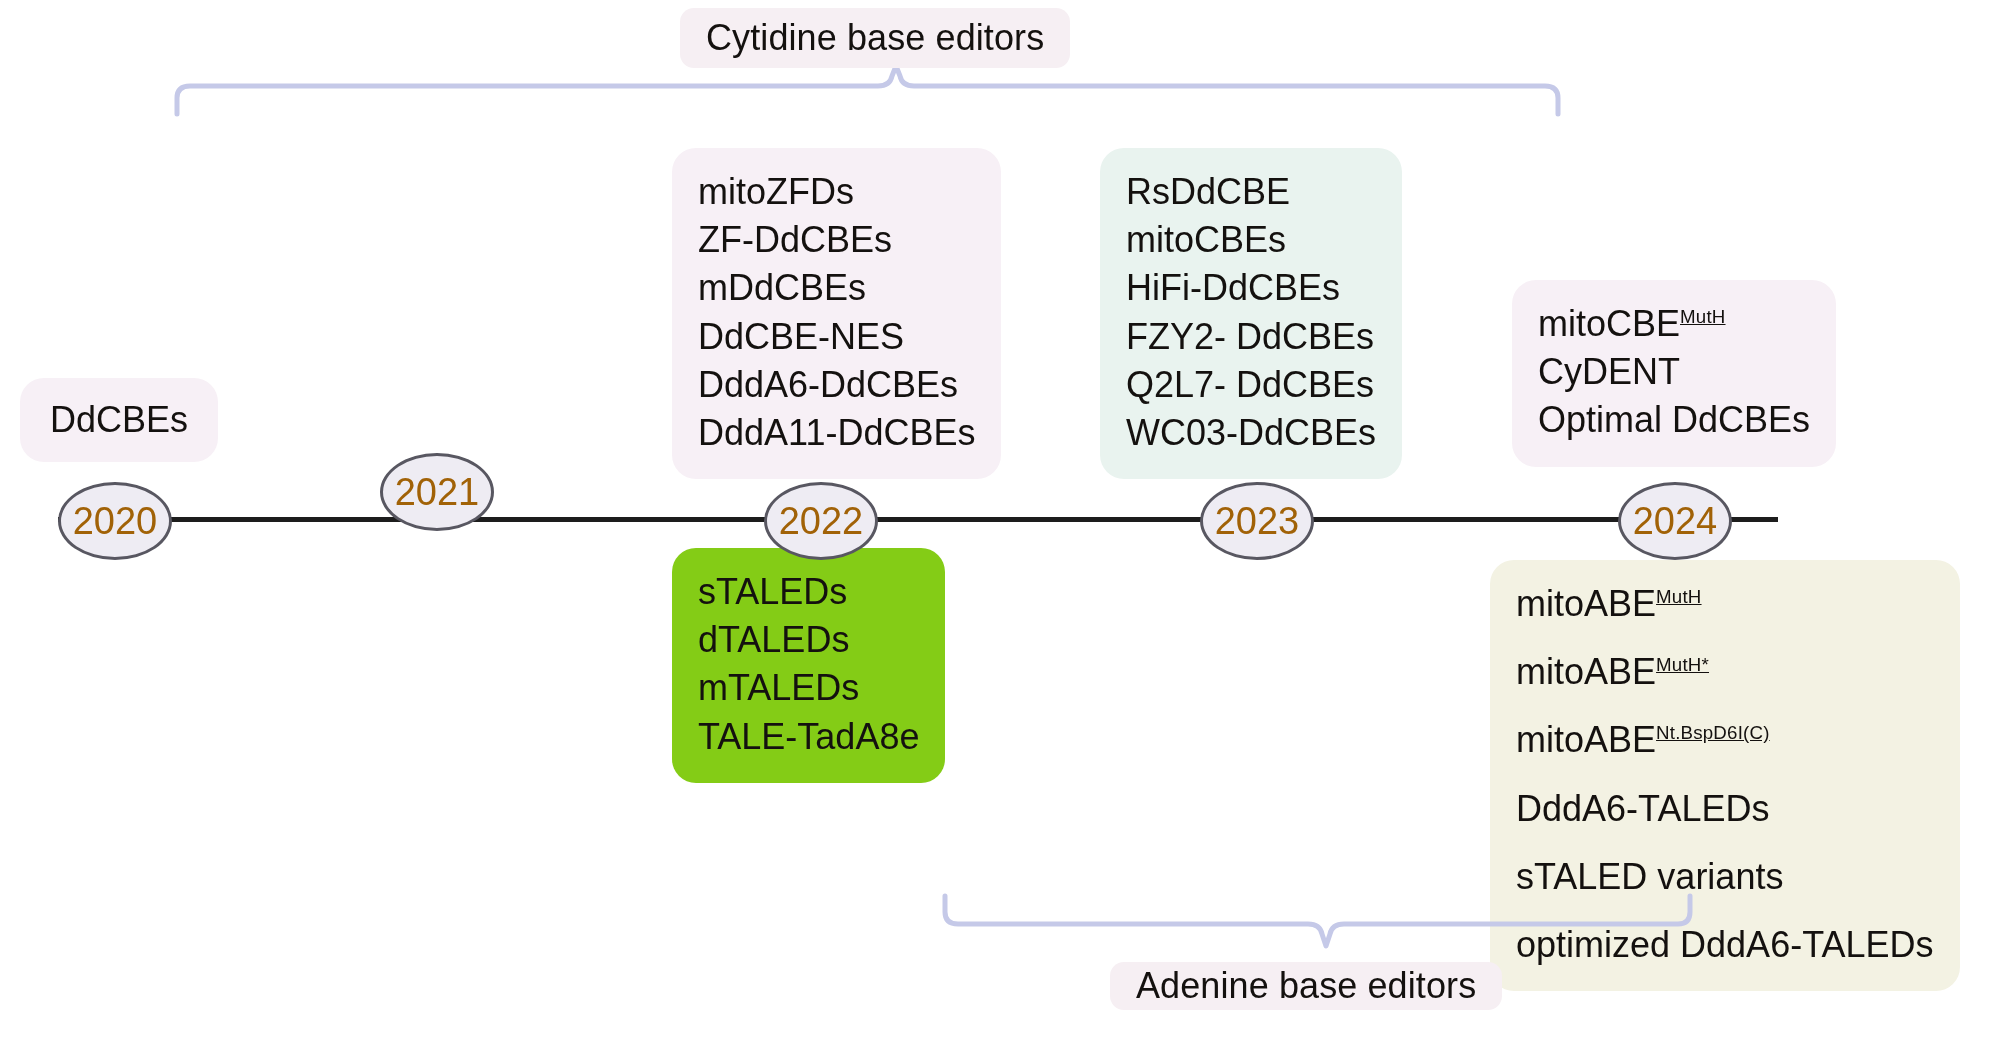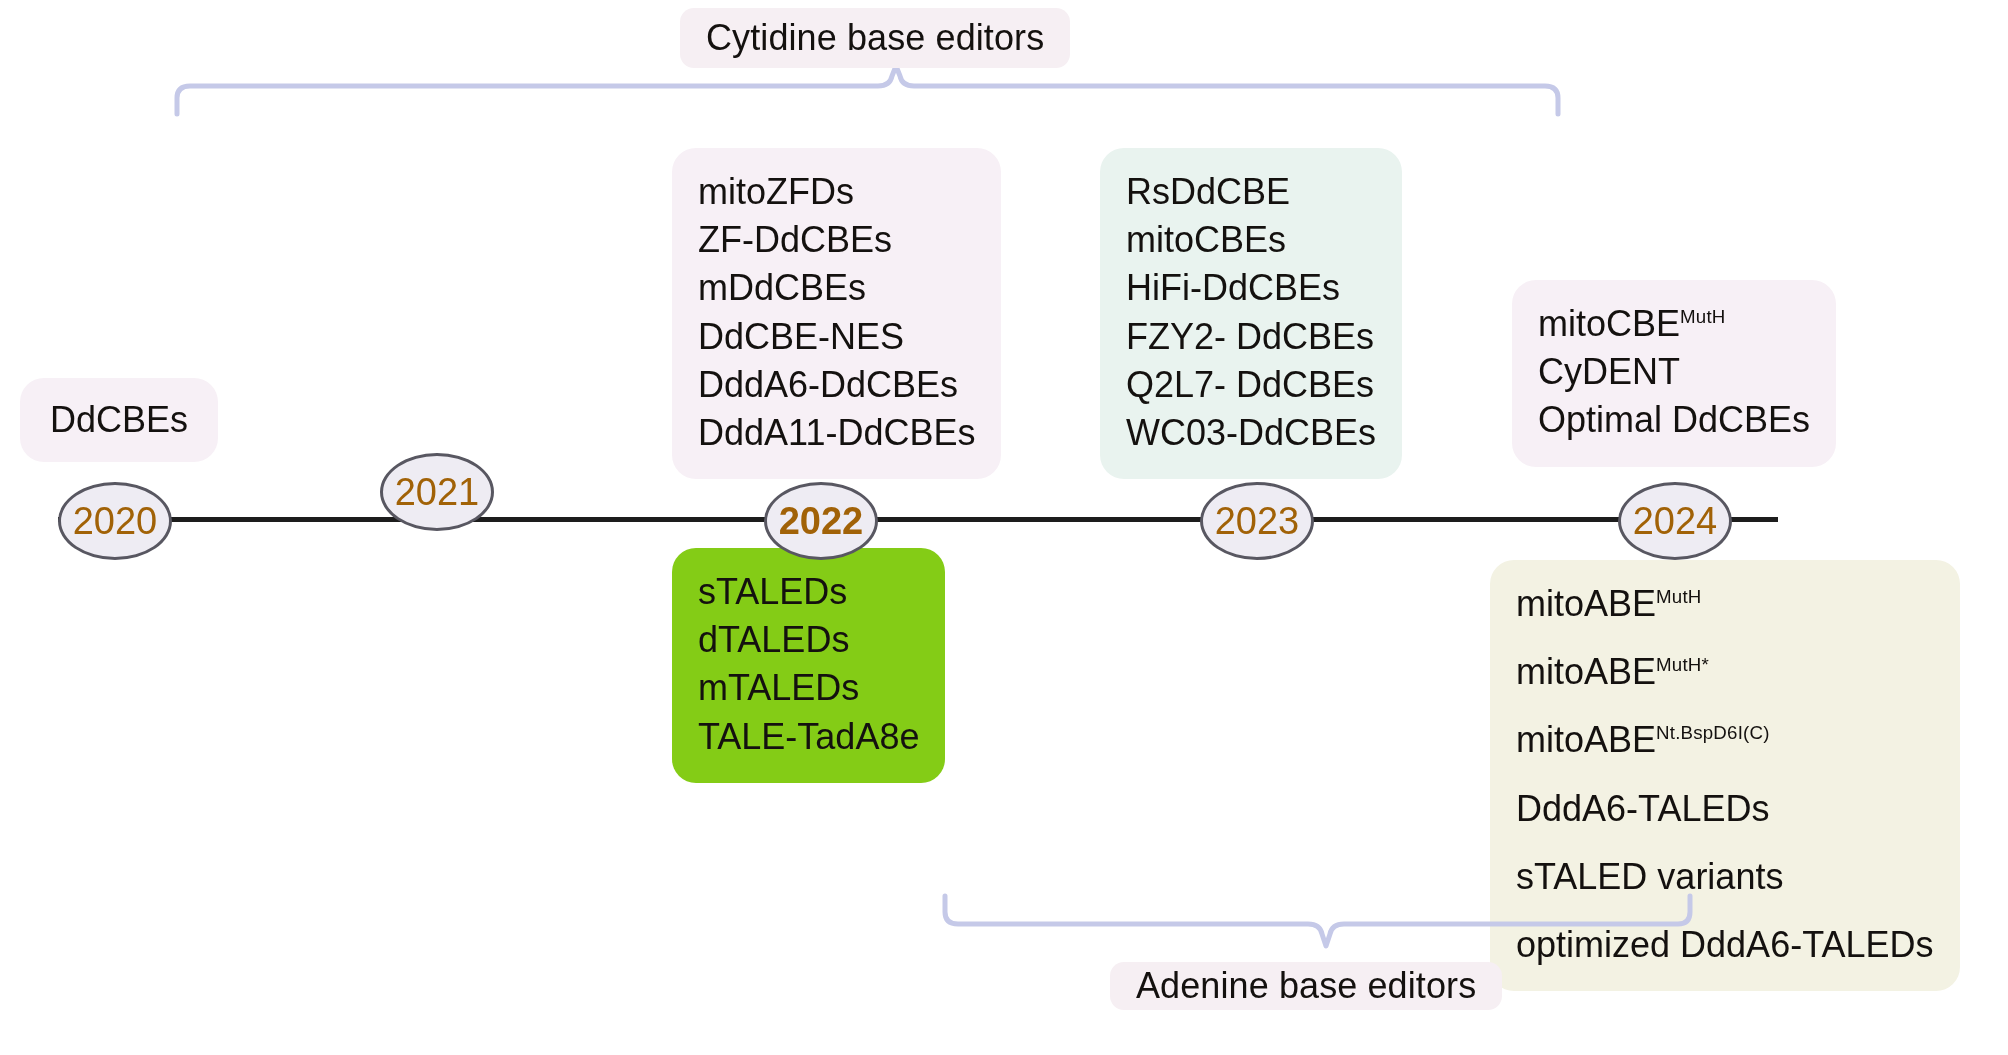--- a/index.html
+++ b/index.html
@@ -49,20 +49,21 @@
     font-size: 36px;
     line-height: 1.34;
     color: #14110f;
     white-space: nowrap;
   }
   .listbox .row sup {
     font-size: 0.52em;
     line-height: 0;
     vertical-align: super;
     letter-spacing: 0.2px;
+    text-decoration: underline;
   }
 
   
   .listbox.single { padding: 18px 30px; align-items: center; }
 
   
   #axis-line {
     position: absolute;
     height: 0;
     border-top: 5px solid #1d1d1d;
@@ -141,21 +142,21 @@
   </div>
 
   <div id="axis-line" class="abs" style="left:58px; top:517px; width:1720px;"></div>
 
   <div class="year-node" style="left:58px;  top:482px;">
       <span>2020</span>
     </div>
   <div class="year-node" style="left:380px; top:453px;">
       <span>2021</span>
     </div>
-  <div class="year-node" style="left:764px; top:482px;font-weight:bold;">
+  <div class="year-node" style="left:764px; top:482px;">
       <span>2022</span>
     </div>
   <div class="year-node" style="left:1200px;top:482px;">
       <span>2023</span>
     </div>
   <div class="year-node" style="left:1618px;top:482px;">
       <span>2024</span>
     </div>
 
   <div class="abs listbox" style="left:672px; top:548px; background:#84cc16;">

